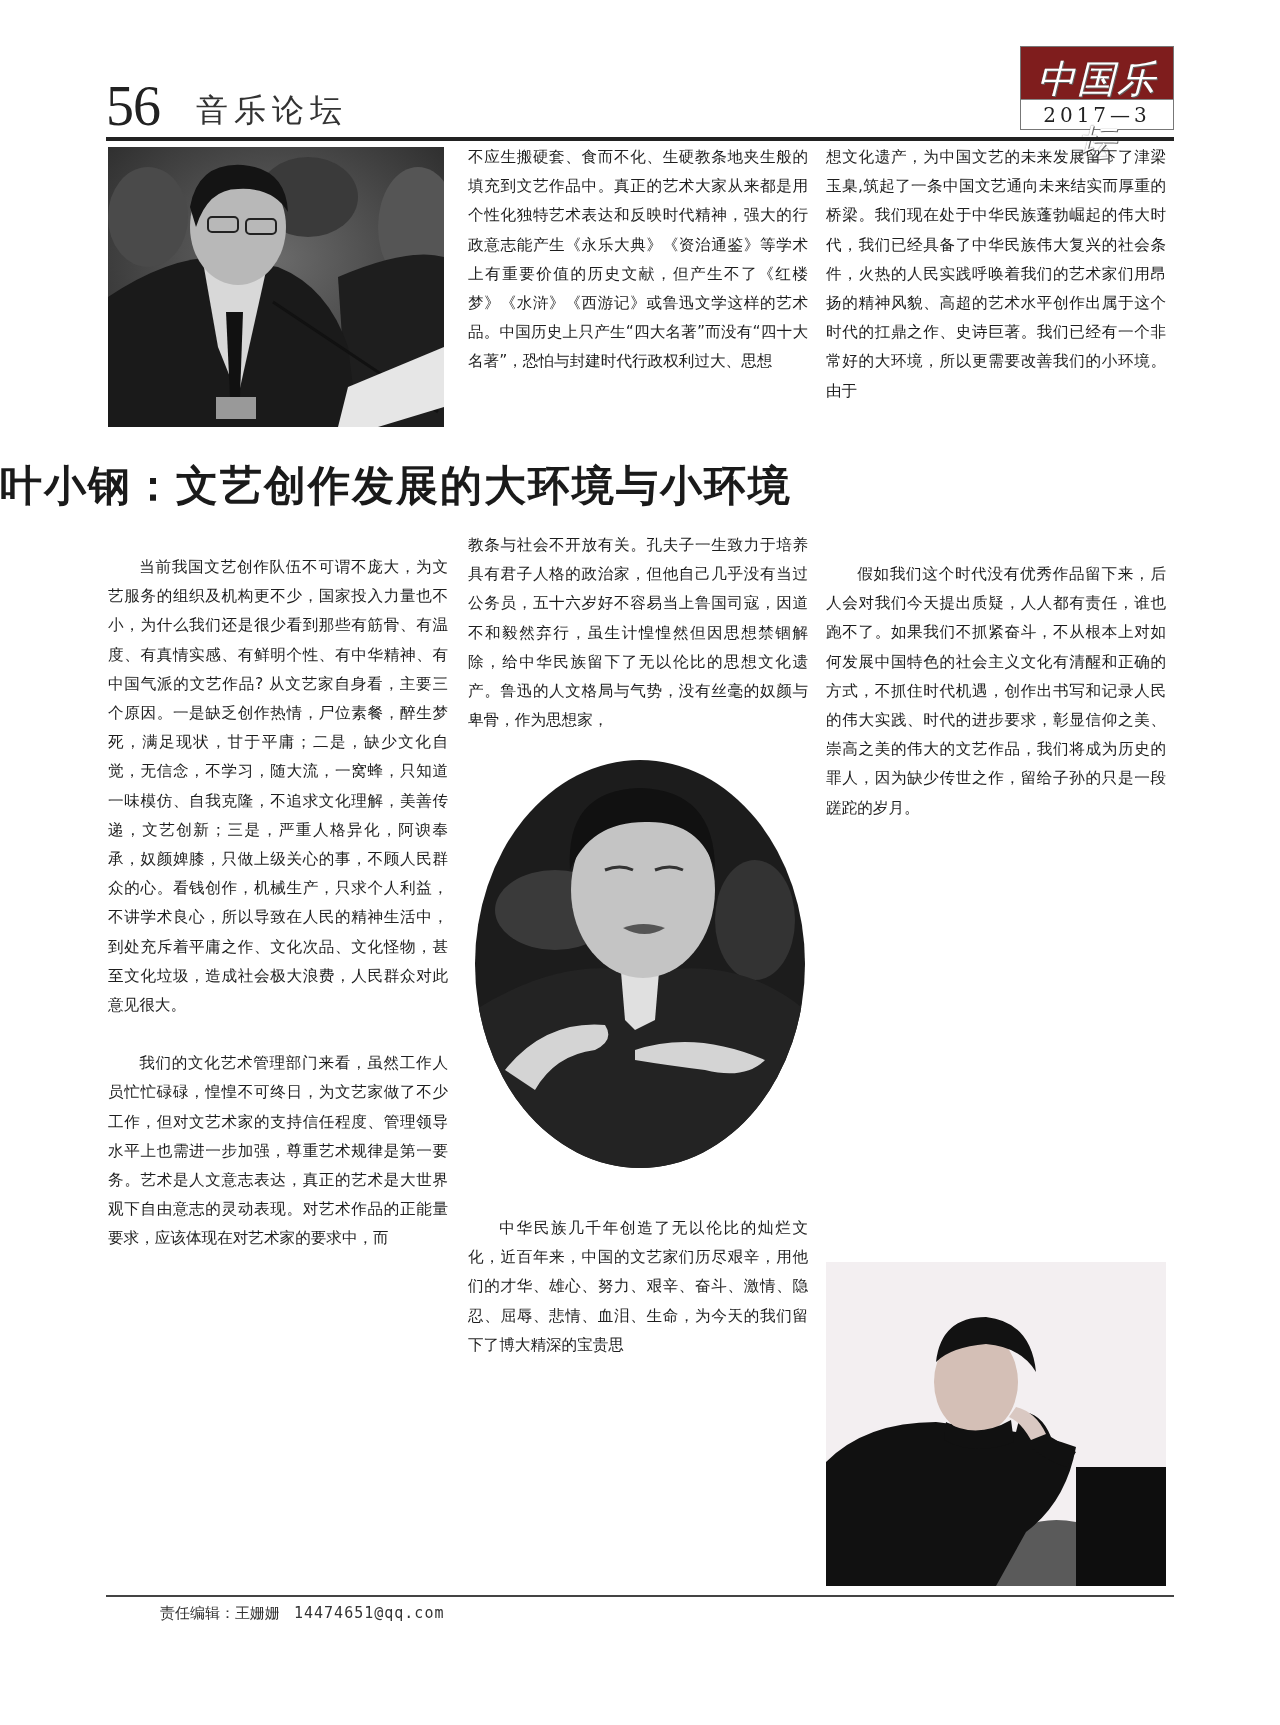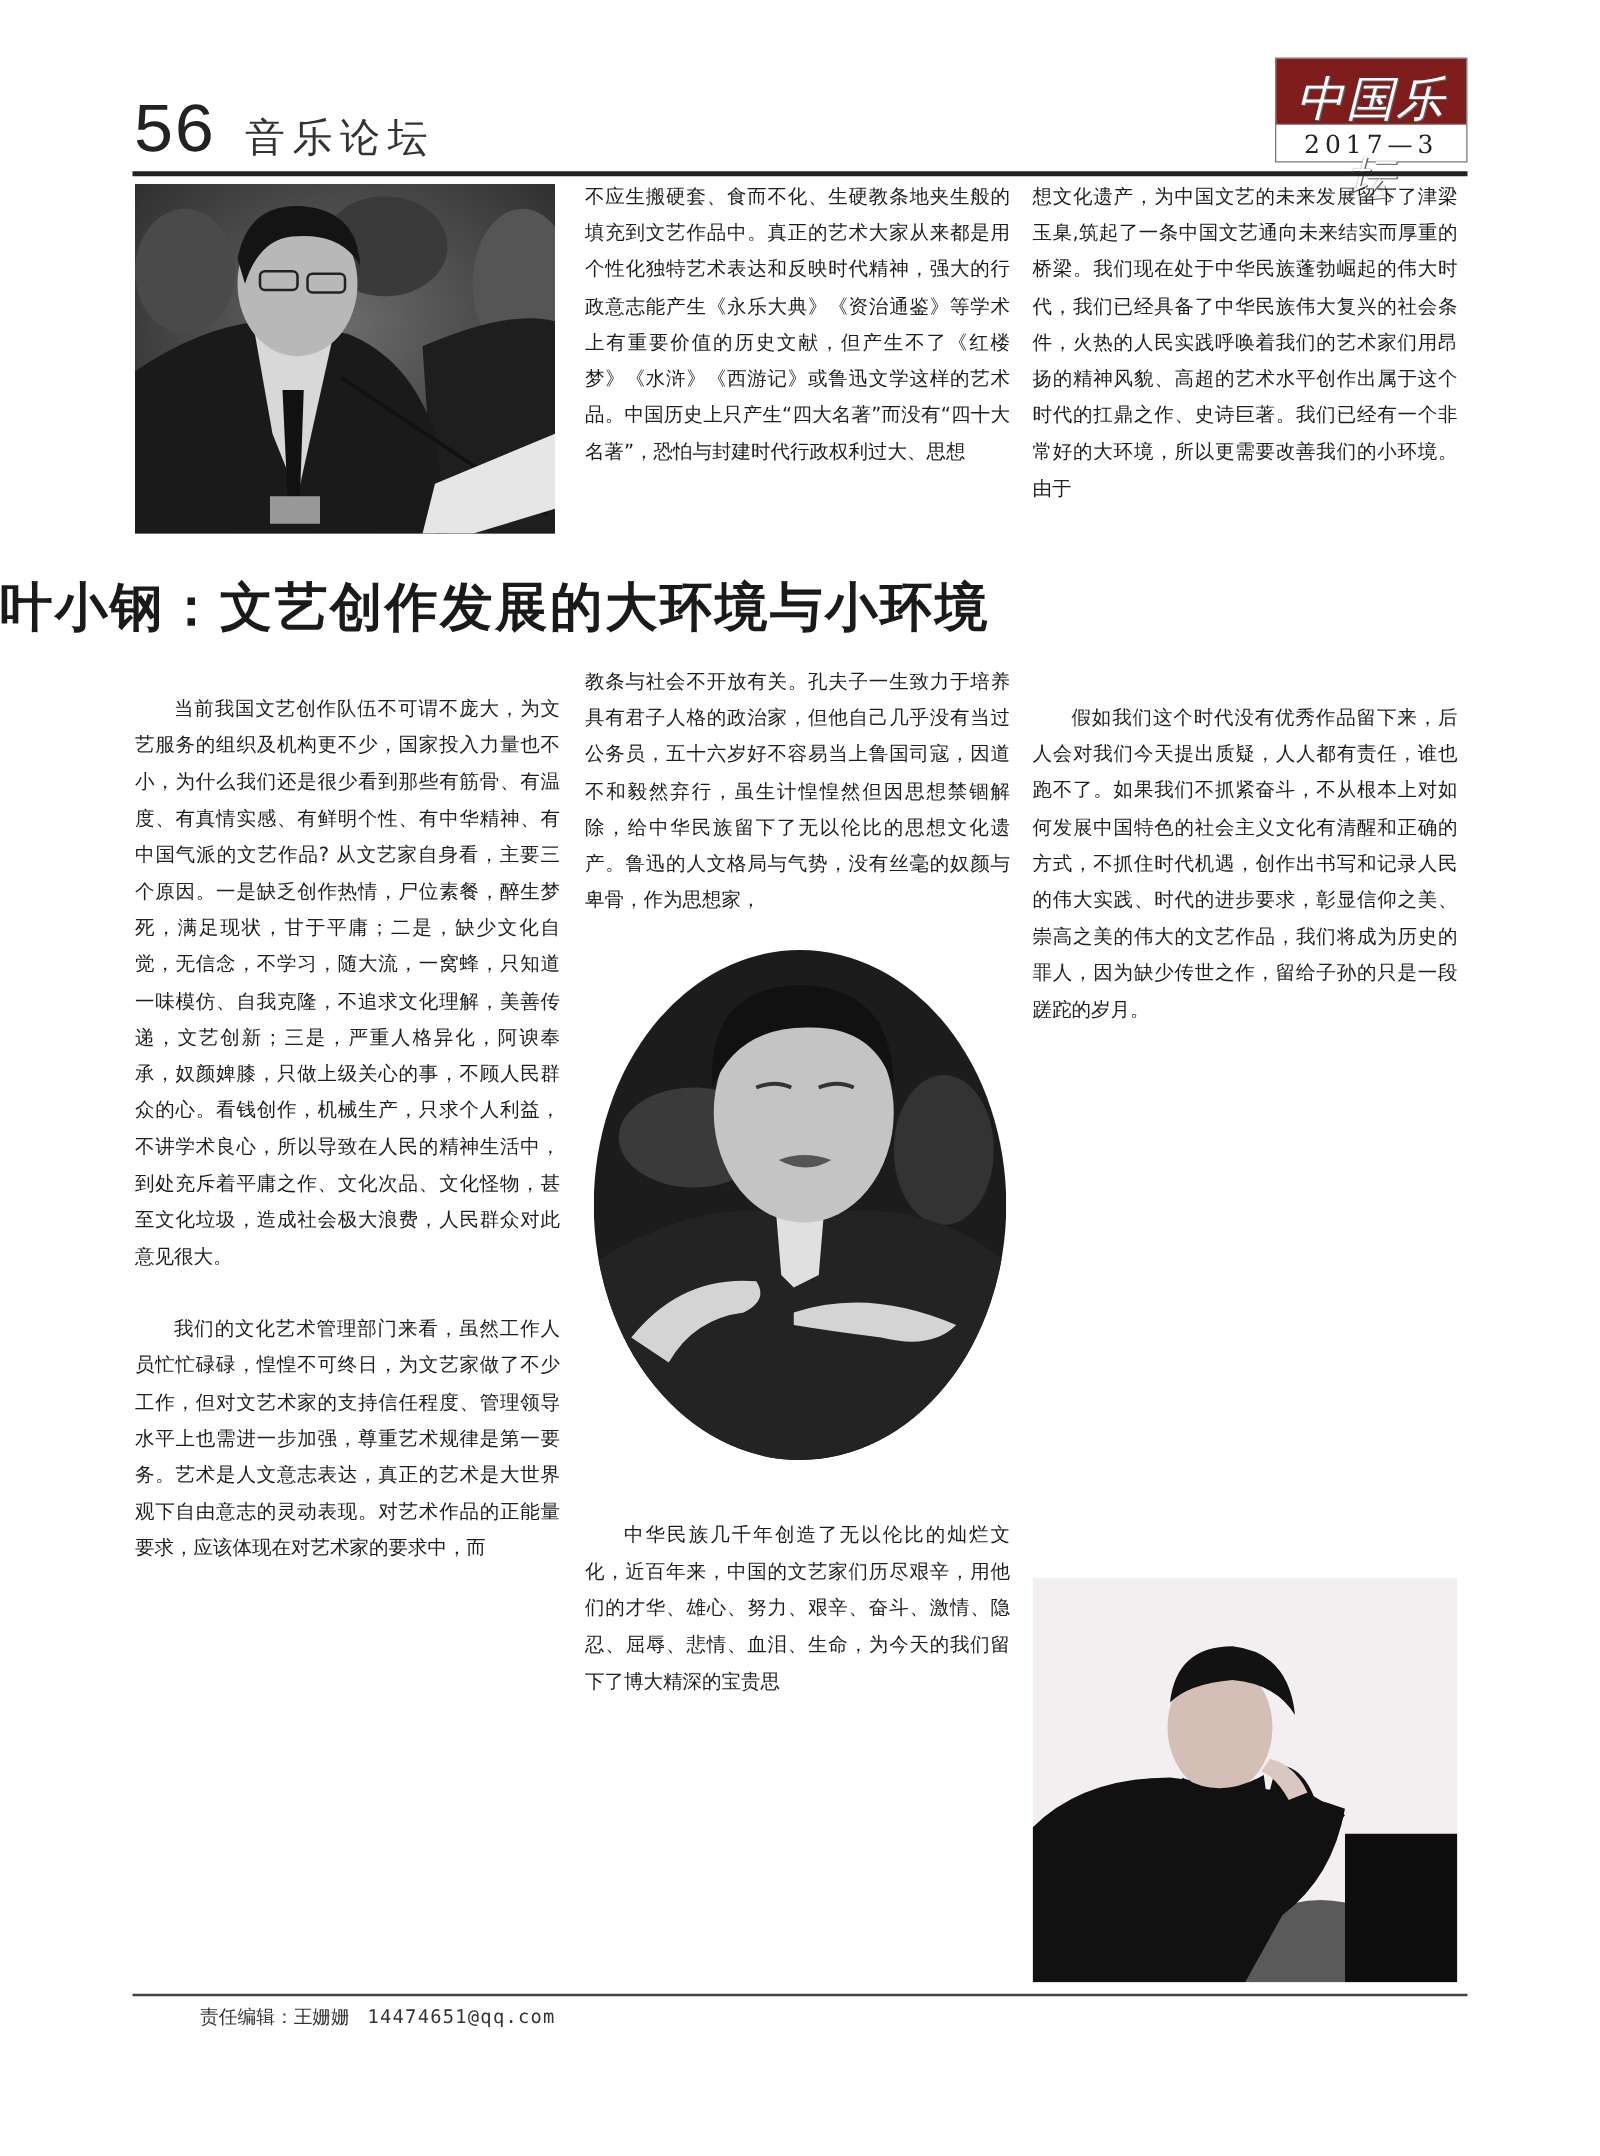--- a/index.html
+++ b/index.html
@@ -1,21 +1,21 @@
 <!DOCTYPE html>
 <html><head>
 <meta charset="utf-8">
 <style>
   html, body { margin: 0; padding: 0; background: #ffffff; }
   body { width: 1280px; height: 1725px; position: relative; overflow: hidden;
          font-family: "DejaVu Sans", "Liberation Sans", sans-serif; color: #1a1a1a; }
   .abs { position: absolute; }
 
   
-  .page-num { left: 106px; top: 78px; font-family: Liberation Mono, monospace;
+  .page-num { left: 106px; top: 78px; font-family: Liberation Serif, serif;
               font-size: 56px; line-height: 56px; color: #222; letter-spacing: -1px; }
   .section-name { left: 196px; top: 92px; font-family: "DejaVu Serif", serif;
                   font-size: 32px; line-height: 36px; color: #333; letter-spacing: 6px; }
   .masthead { left: 1020px; top: 46px; width: 154px; height: 84px; border: 1px solid #777;
               box-sizing: border-box; }
   .masthead-logo { height: 52px; background: #7f1d1d; border-bottom: 1px solid #888;
                    font-family: "DejaVu Serif", serif; font-style: italic; font-size: 38px;
                    line-height: 64px; text-align: center; color: #fff;
                    text-shadow: 0 0 1px #555, 1px 1px 0 #666; letter-spacing: 2px; }
   .masthead-issue { height: 31px; font-family: "DejaVu Serif", serif; font-size: 20px;

